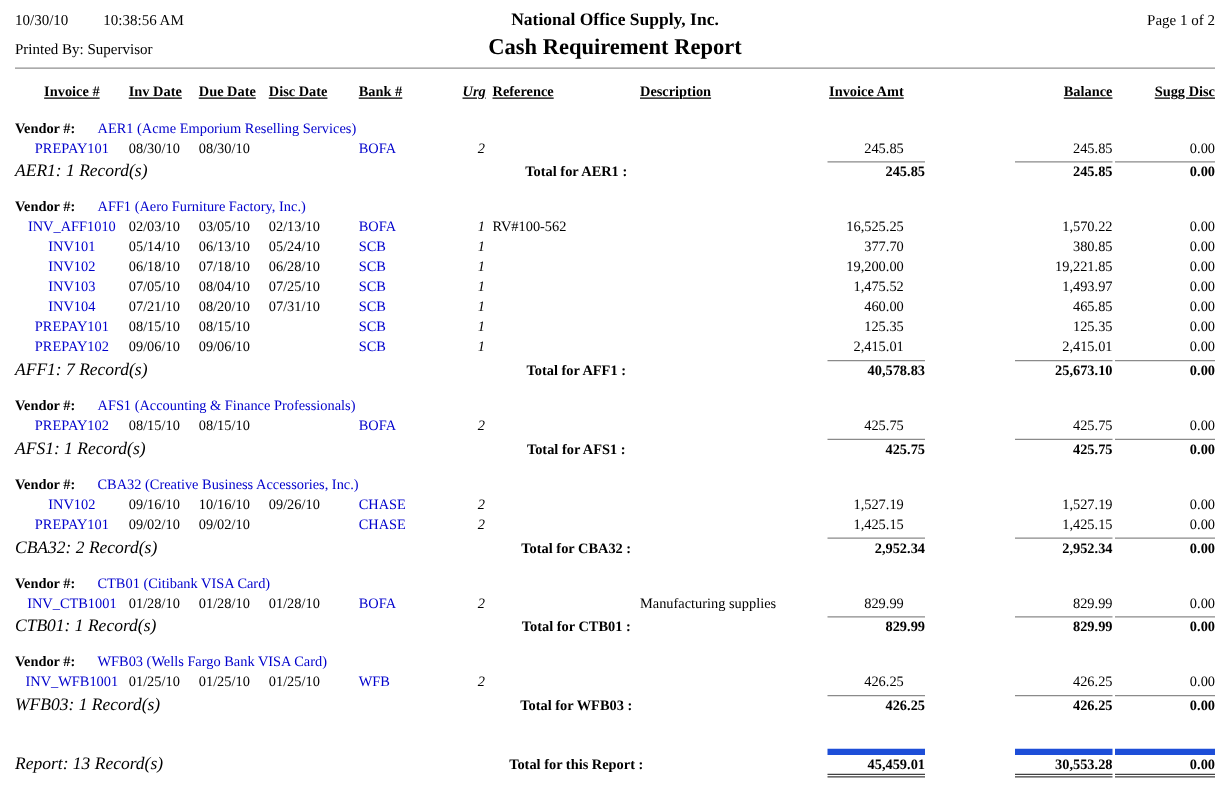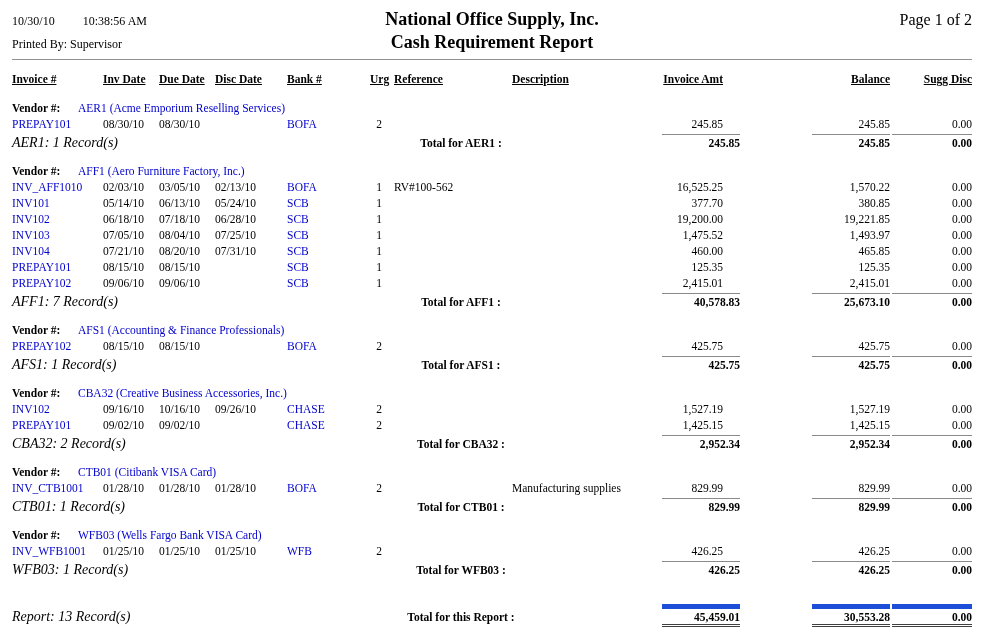--- a/index.html
+++ b/index.html
@@ -5,35 +5,35 @@
   html,body{margin:0;padding:0;background:#fff;}
   .page{
     width:985px;height:629px;background:#fff;color:#000;
     font-family:"Liberation Serif","DejaVu Serif",serif;
     position:relative;overflow:hidden;box-sizing:border-box;
     padding:0 13px 0 12px;
   }
   
   .hdr-row1{display:flex;align-items:baseline;padding-top:9px;}
   .hdr-left{width:230px;display:flex;gap:28px;font-size:12px;}
-  .hdr-center{flex:1;text-align:center;font-weight:bold;font-size:18px;}
-  .hdr-right{width:230px;text-align:right;font-size:16px;}
+  .hdr-center{flex:1;text-align:center;font-weight:bold;font-size:14px;}
+  .hdr-right{width:230px;text-align:right;font-size:12px;}
   .hdr-row2{display:flex;align-items:baseline;margin-top:2px;}
   .printed-by{width:230px;font-size:12px;}
   .report-title{flex:1;text-align:center;font-weight:bold;font-size:18px;}
   .hdr-spacer{width:230px;}
   .hdr-rule{border-bottom:1px solid #909090;margin-top:6px;}
   .col-headers{display:flex;margin-top:12px;font-weight:bold;font-size:11.5px;height:16px;line-height:15px;}
   .col-h{text-decoration:underline;white-space:nowrap;}
-  .c-invoice{width:91px;}
+  .c-invoice{width:91px;text-align:center;}
   .c-invdate{width:56px;}
   .c-duedate{width:56px;}
   .c-discdate{width:72px;}
   .c-bank{width:83px;}
-  .c-urg{width:18px;text-align:center;white-space:nowrap;}
+  .c-urg{width:18px;text-align:right;white-space:nowrap;font-style:italic;}
   .c-ref{width:120px;margin-left:4px;padding-left:2px;box-sizing:border-box;}
   .c-desc{width:150px;}
   .c-amt{width:61px;text-align:right;}
   .c-bal{width:167px;text-align:right;}
   .c-sugg{width:82px;text-align:right;}
   
   .section{margin-top:13px;}
   .vendor-line{display:flex;font-size:11.5px;height:15px;line-height:15px;}
   .vendor-label{width:66px;font-weight:bold;}
   .vendor-name{color:#0000CC;}

